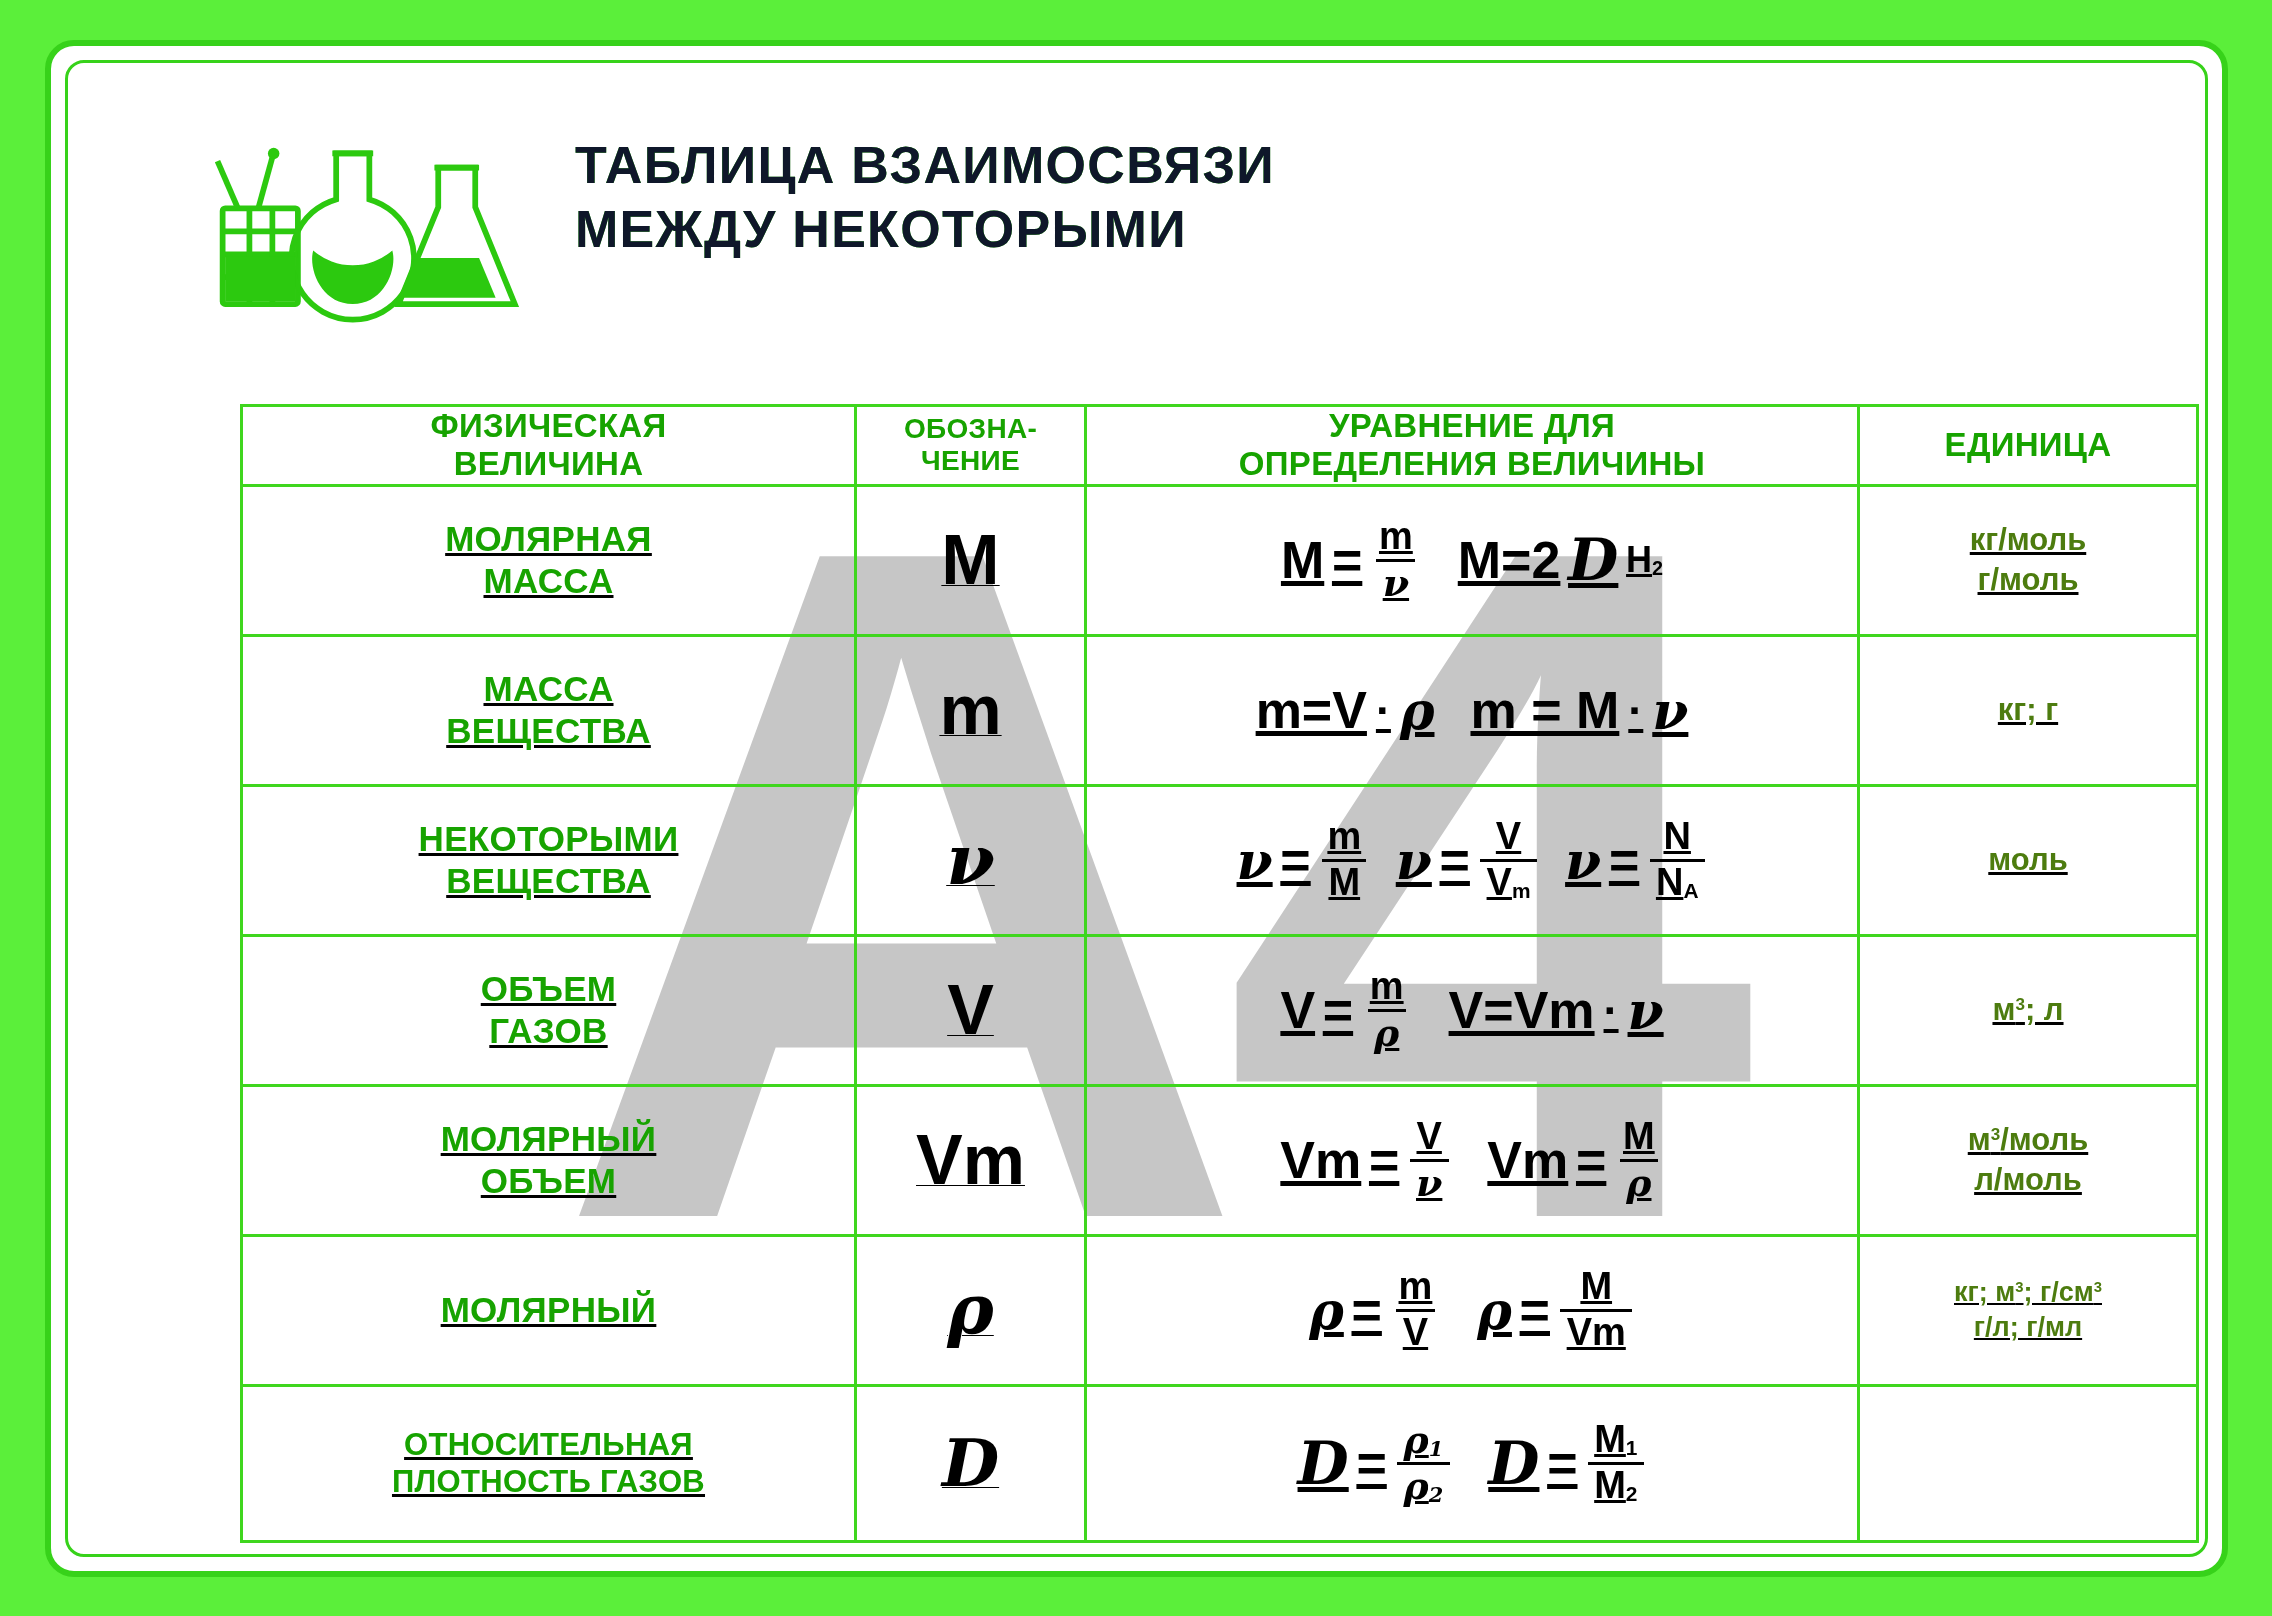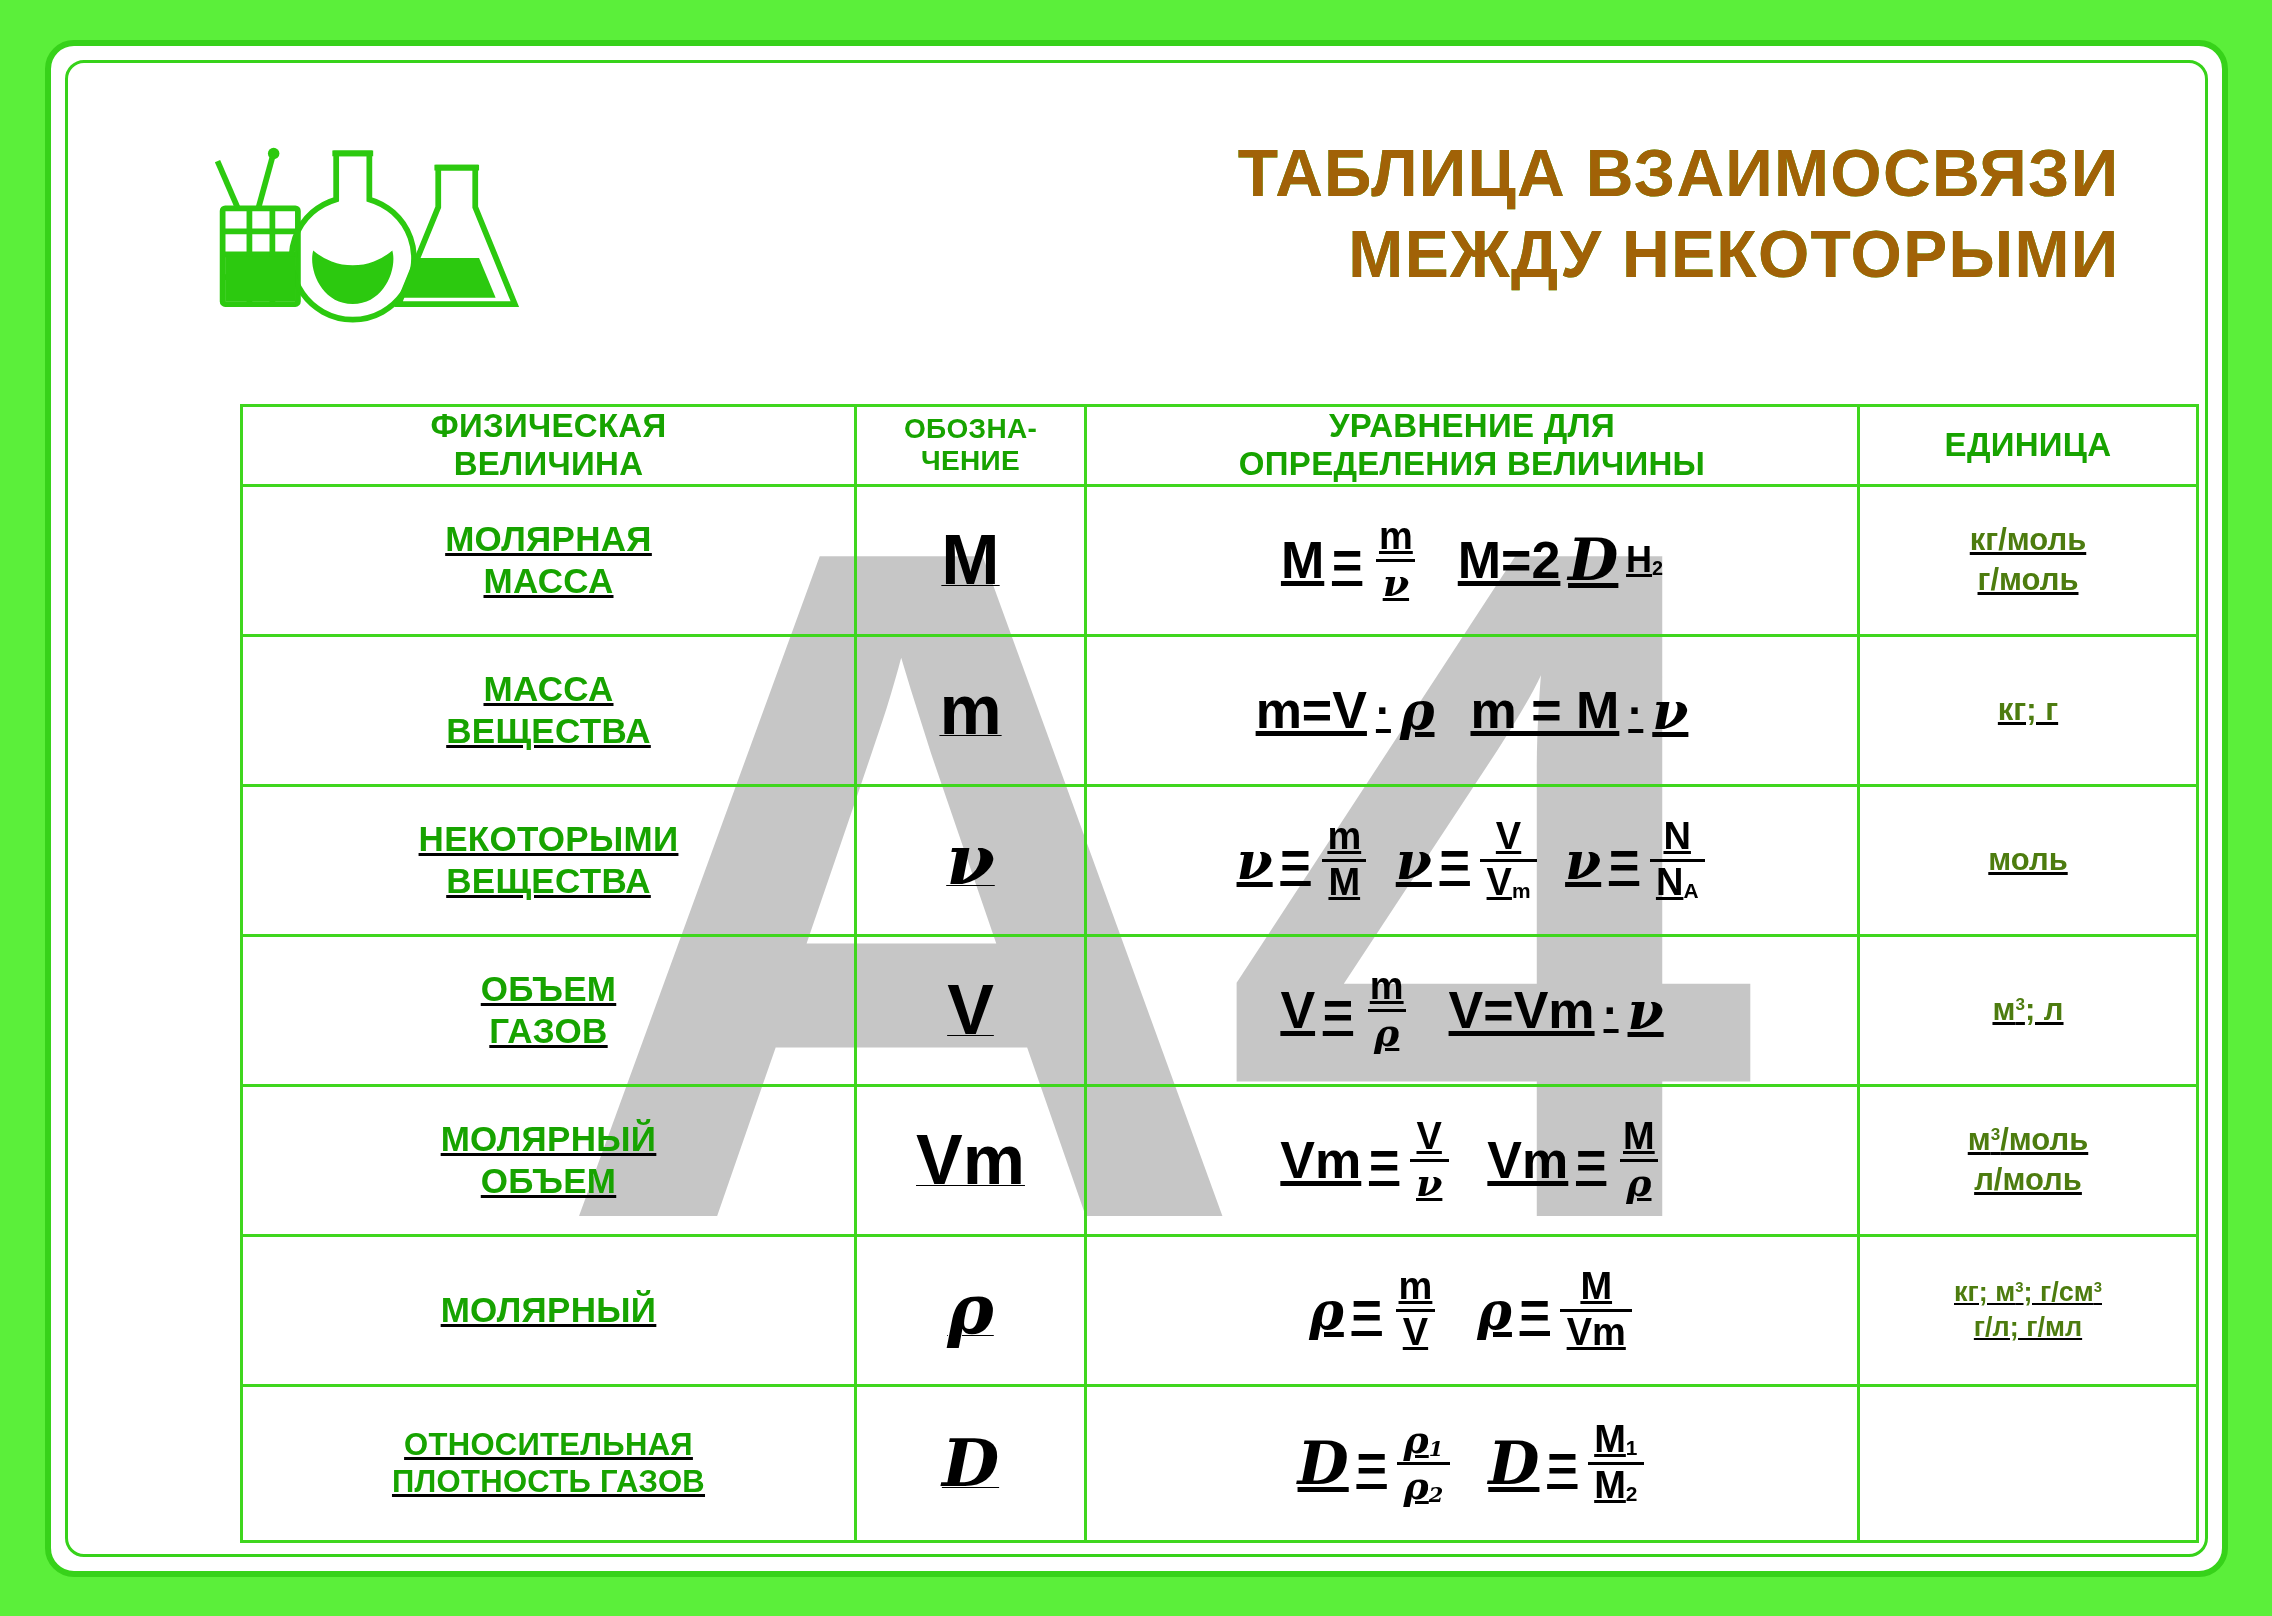--- a/index.html
+++ b/index.html
@@ -71,24 +71,24 @@
     left: 83px;
     top: 35px;
     width: 332px;
     height: 185px;
   }
   .title {
     position: absolute;
     left: 447px;
     right: 25.6px;
     top: 25.6px;
-    text-align: right;
-    color: #a16207;
-    font-weight: bold;
-    font-size: 66px;
+    text-align: left;
+    color: #0f172a;
+    font-weight: bold;
+    font-size: 52px;
     line-height: 1.24;
     letter-spacing: 1.3px;
     text-shadow: 0 0 0.6px #2cc90f;
   }
   .title .line { display: block; white-space: nowrap; }
 
   
   .table-wrap {
     position: absolute;
     left: 161px;

